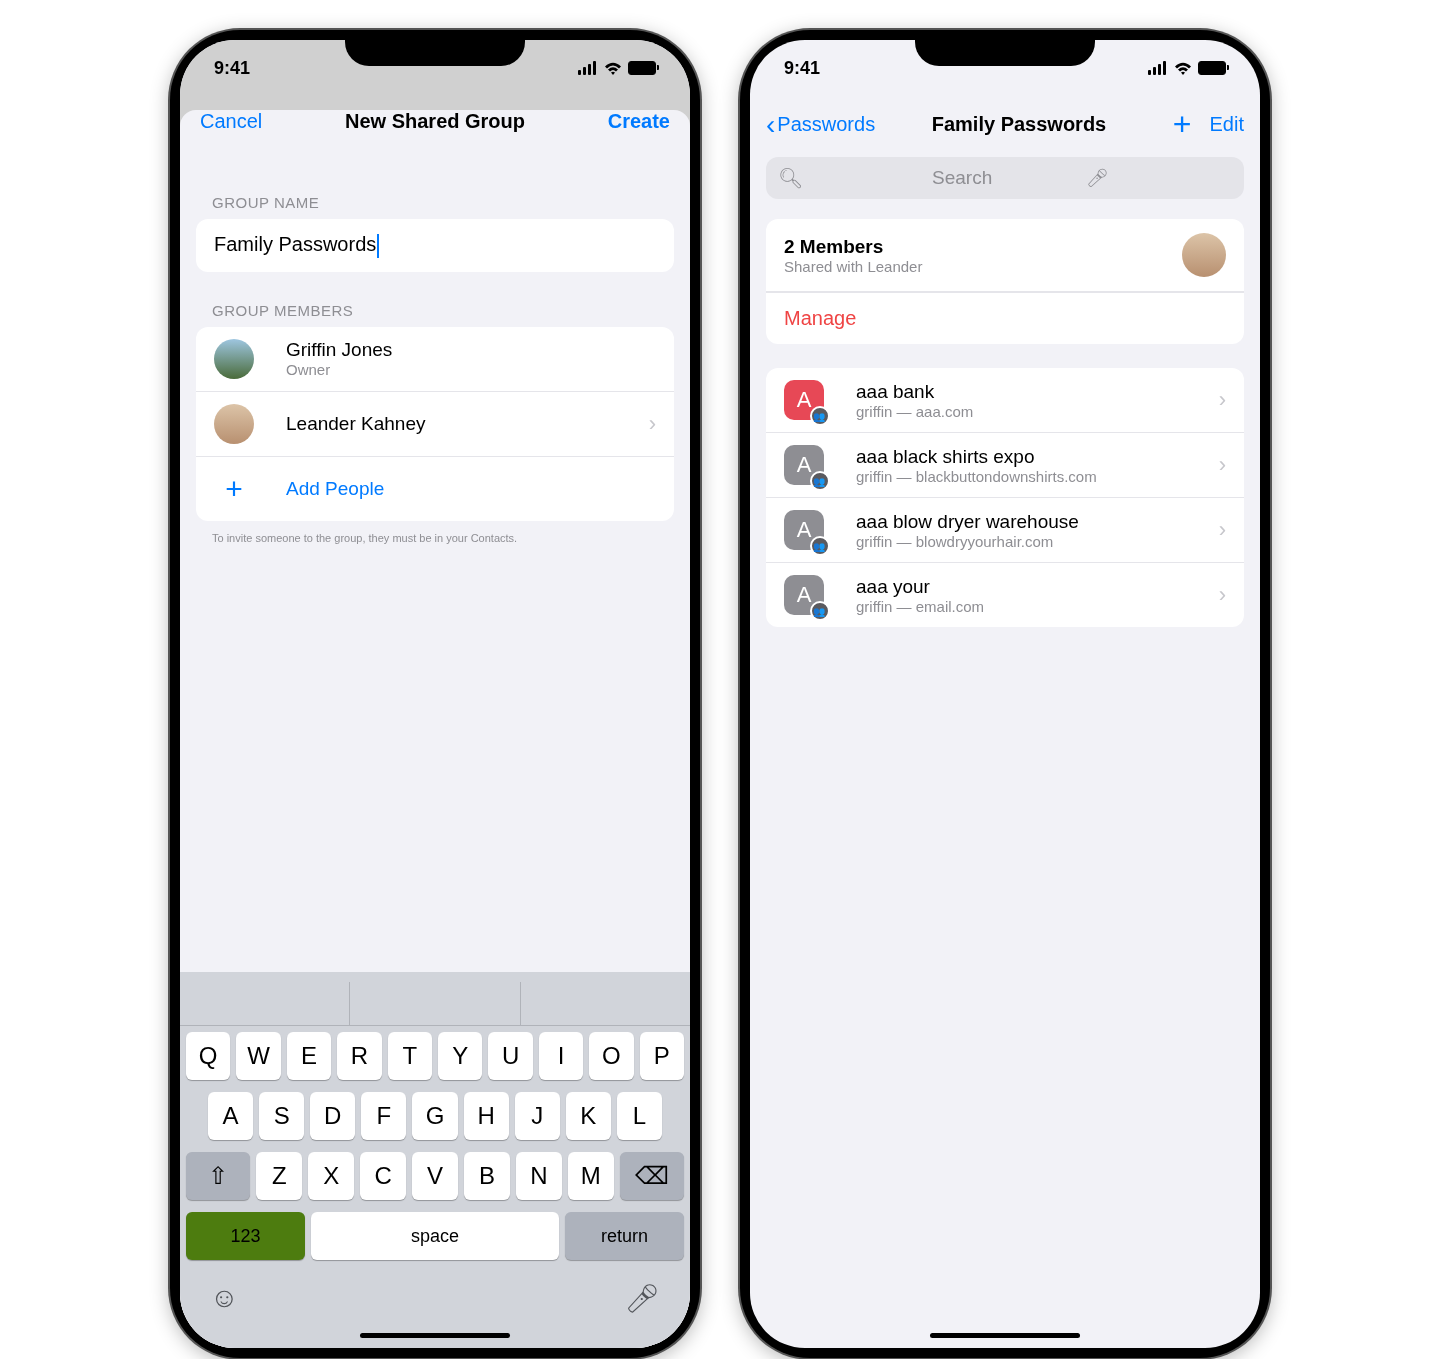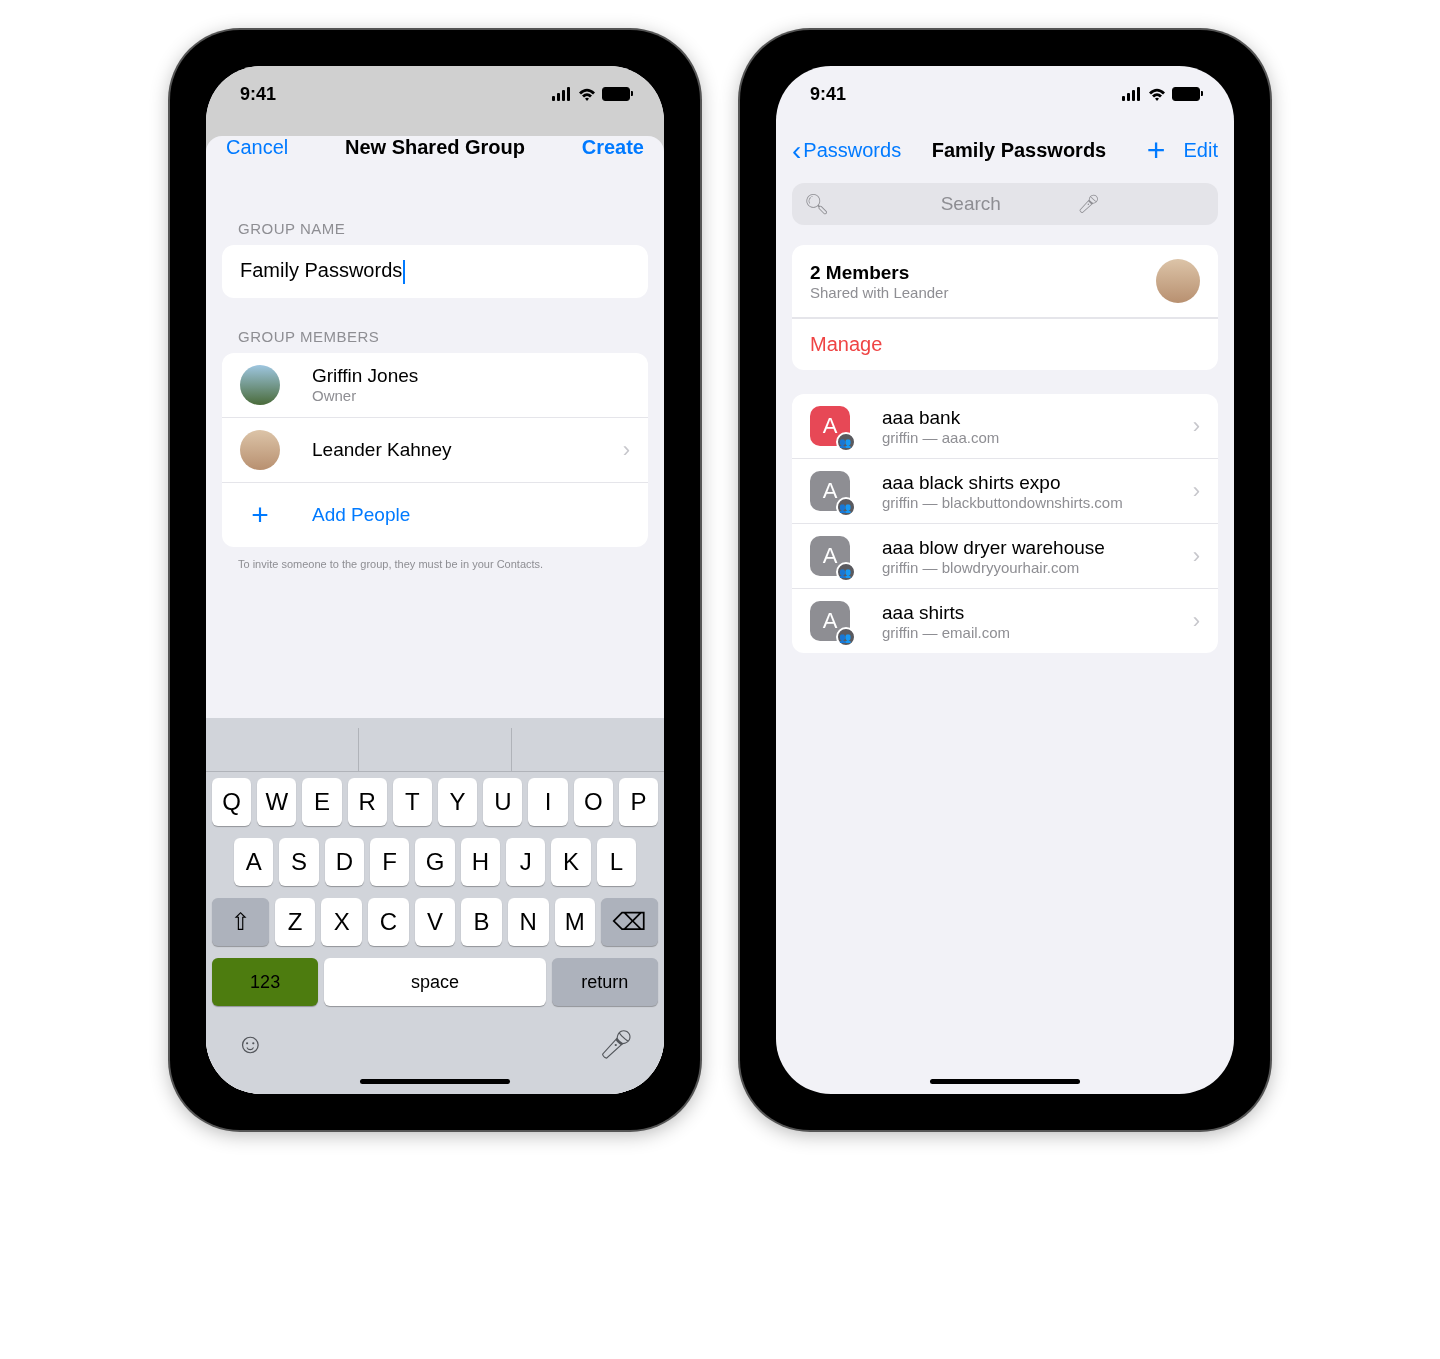--- a/index.html
+++ b/index.html
@@ -6,24 +6,24 @@
 body {
   background: #fff;
   font-family: -apple-system, BlinkMacSystemFont, "Helvetica Neue", sans-serif;
   display: flex;
   gap: 40px;
   padding: 30px;
   justify-content: center;
 }
 .phone {
   width: 530px;
-  height: 1100px;
+  height: 1328px;
   background: #000;
   border-radius: 70px;
-  padding: 36px;
+  padding: 10px;
   position: relative;
   box-shadow: 0 0 0 2px #555, 0 4px 20px rgba(0,0,0,0.3);
 }
 .screen {
   width: 100%;
   height: 100%;
   background: #f2f2f7;
   border-radius: 55px;
   overflow: hidden;
   position: relative;
@@ -443,21 +443,21 @@
         <div class="pw-icon gray">A<div class="pw-badge">👥</div></div>
         <div class="row-content">
           <div class="row-title">aaa blow dryer warehouse</div>
           <div class="row-sub">griffin — blowdryyourhair.com</div>
         </div>
         <span class="chevron">›</span>
       </div>
       <div class="row">
         <div class="pw-icon gray">A<div class="pw-badge">👥</div></div>
         <div class="row-content">
-          <div class="row-title">aaa shirts</div>
+          <div class="row-title">aaa your</div>
           <div class="row-sub">griffin — email.com</div>
         </div>
         <span class="chevron">›</span>
       </div>
     </div>
 
     <div style="position:absolute;bottom:0;left:0;right:0">
       <div class="home-indicator"></div>
     </div>
   </div>

